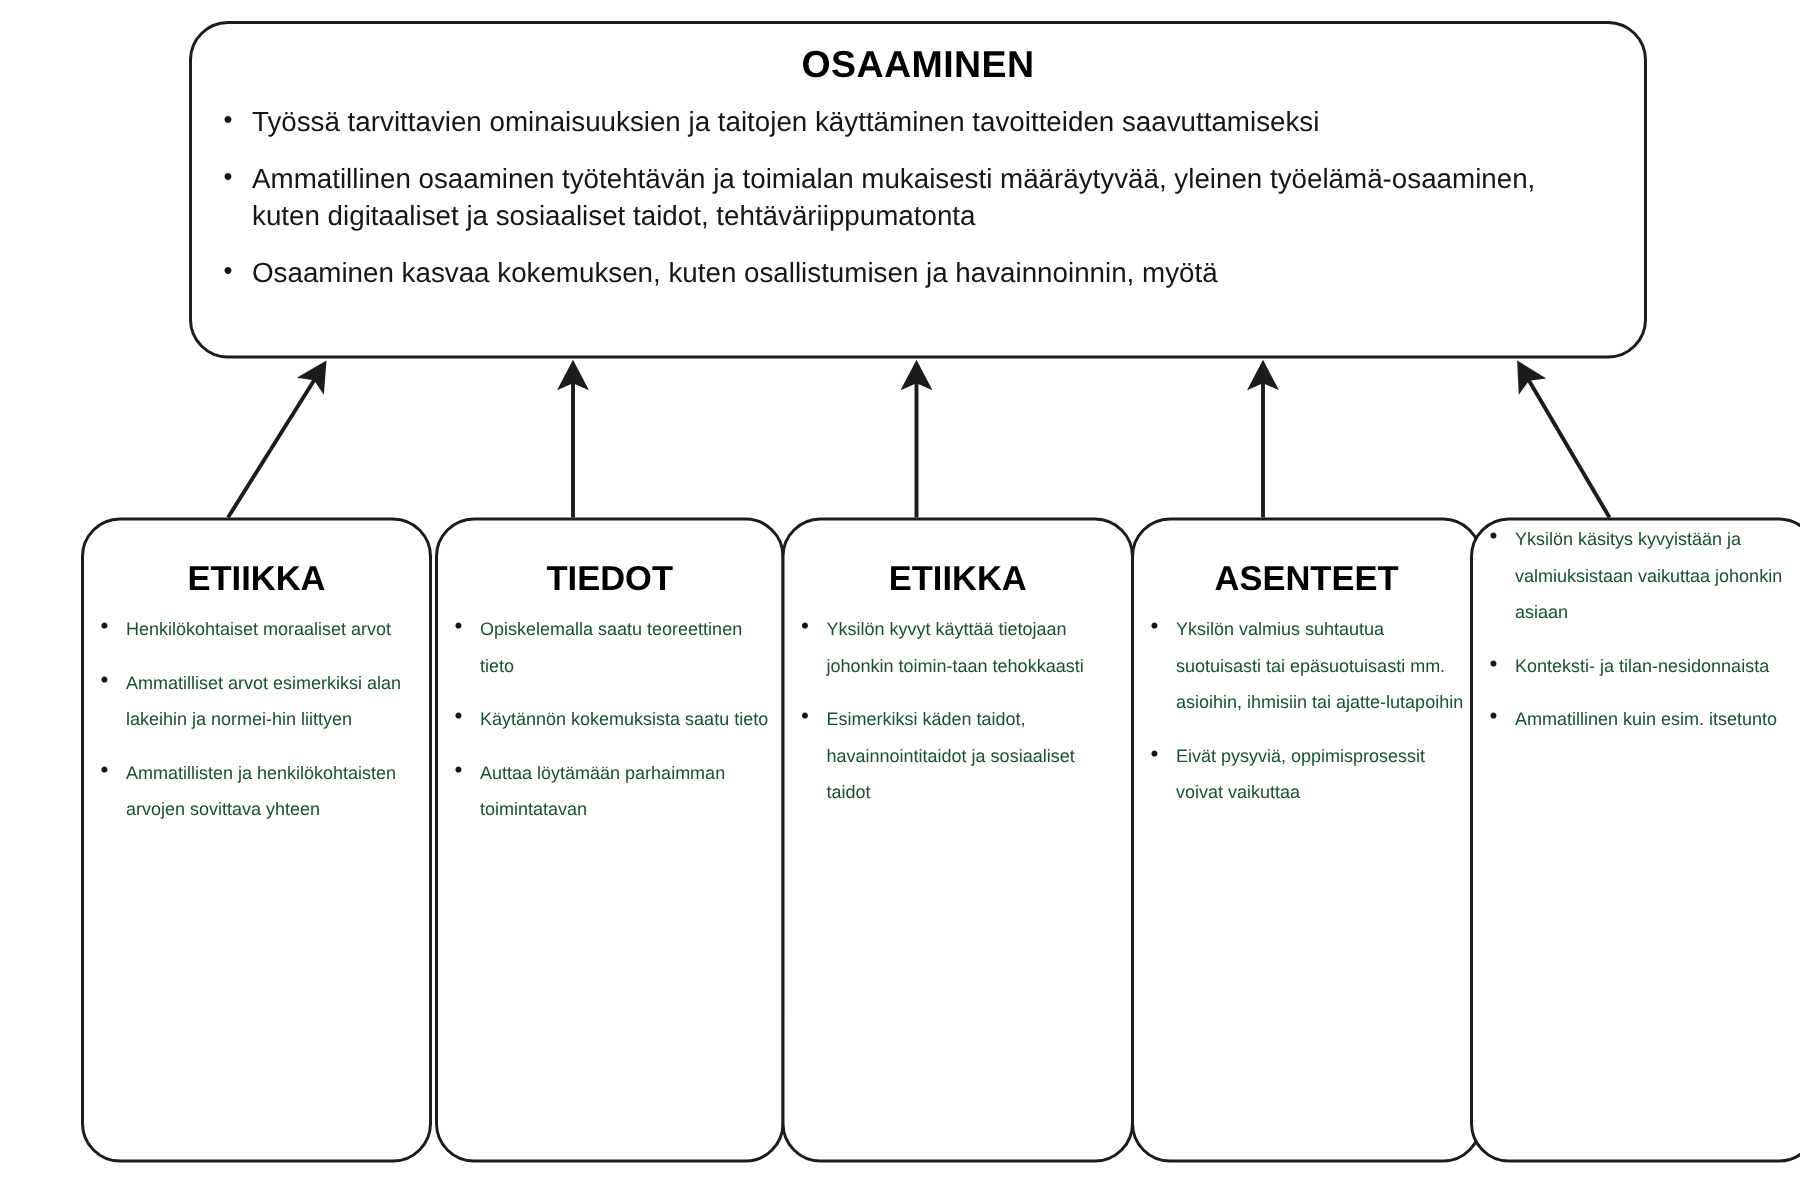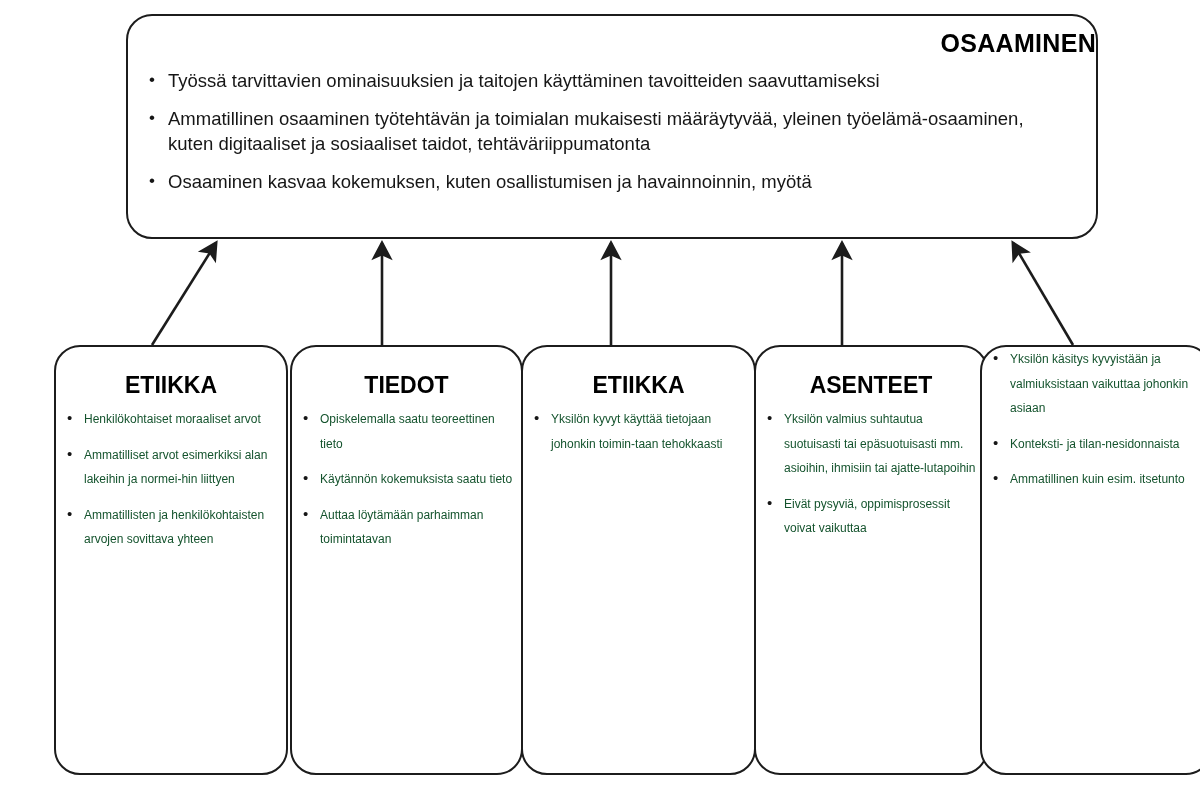--- a/index.html
+++ b/index.html
@@ -22,21 +22,21 @@
     left: 126px;
     top: 14px;
     width: 972px;
     height: 225px;
     box-sizing: border-box;
     border: 2.5px solid #1c1c1c;
     border-radius: 26px;
     background: #ffffff;
   }
   .top-title {
-    text-align: right;
+    text-align: center;
     font-size: 25px;
     font-weight: bold;
     color: #000000;
     letter-spacing: 0.3px;
     margin-top: 13px;
     margin-bottom: 10px;
   }
   .top-list {
     margin: 0;
     padding: 0 26px 0 18px;
@@ -164,20 +164,21 @@
         <li>Opiskelemalla saatu teoreettinen tieto</li>
         <li>Käytännön kokemuksista saatu tieto</li>
         <li>Auttaa löytämään parhaimman toimintatavan</li>
       </ul>
     </div>
 
     <div class="card" style="left:505px; width:235px;">
       <div class="card-title">ETIIKKA</div>
       <ul class="card-list">
         <li>Yksilön kyvyt käyttää tietojaan johonkin toimin-taan tehokkaasti</li>
+        <li>Esimerkiksi käden taidot, havainnointitaidot ja sosiaaliset taidot</li>
       </ul>
     </div>
 
     <div class="card" style="left:738px; width:234px;">
       <div class="card-title">ASENTEET</div>
       <ul class="card-list">
         <li>Yksilön valmius suhtautua suotuisasti tai epäsuotuisasti mm. asioihin, ihmisiin tai ajatte-lutapoihin</li>
         <li>Eivät pysyviä, oppimisprosessit voivat vaikuttaa</li>
       </ul>
     </div>

